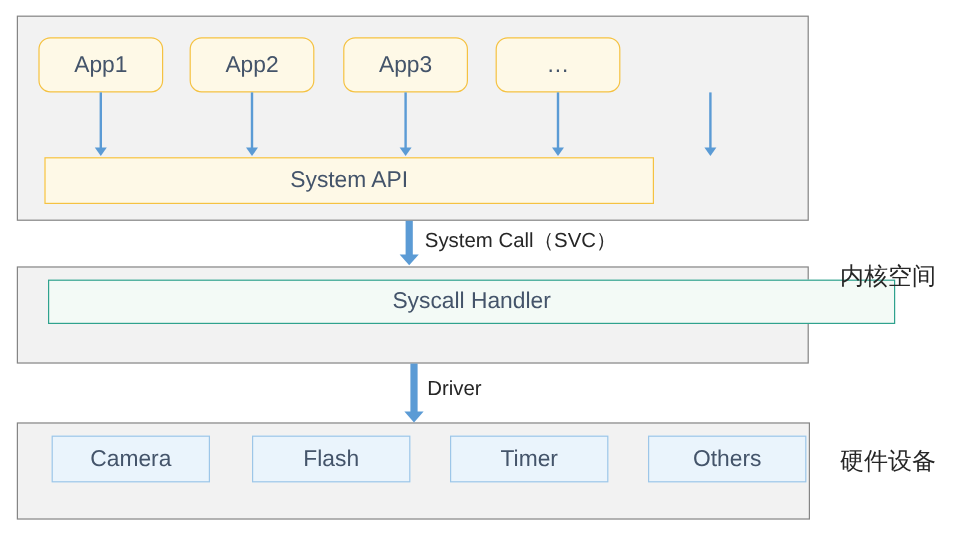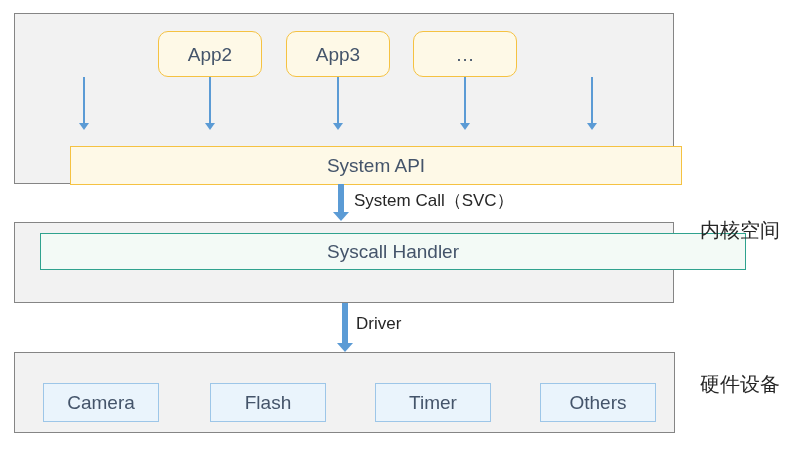--- a/index.html
+++ b/index.html
@@ -41,32 +41,31 @@
     font-size:19px;
     line-height:1;
   }
   .app-box{
     width:104px;height:46px;top:31px;
     background:var(--cream);
     border:1.5px solid var(--gold);
     border-radius:10px;
   }
   .api-bar{
-    left:37px;top:146px;width:612px;height:39px;
+    left:37px;top:131px;width:508px;height:39px;
     background:var(--cream);
     border:1.5px solid var(--gold);
-    margin-left:33px;
   }
   .handler-box{
     left:40px;top:233px;width:706px;height:37px;
     background:var(--mint);
     border:1.5px solid var(--teal);
   }
   .device-box{
-    width:116px;height:39px;top:383px;
+    width:132px;height:39px;top:363px;
     background:var(--ltblue-fill);
     border:1.5px solid var(--ltblue-border);
   }
 
   .arrow{position:absolute;width:10px;}
   .arrow .shaft{
     position:absolute;left:50%;margin-left:-1px;width:2px;
     top:0;bottom:6px;background:var(--blue);
   }
   .arrow .head{
@@ -98,20 +97,21 @@
 </style>
 </head>
 <body>
 
 <div class="canvas">
 
   <div class="layer layer-user"></div>
   <div class="layer layer-kernel"></div>
   <div class="layer layer-hw"></div>
 
+  <div class="box app-box" style="left:32px">App1</div>
   <div class="box app-box" style="left:158px">App2</div>
   <div class="box app-box" style="left:286px">App3</div>
   <div class="box app-box" style="left:413px">…</div>
 
   <div class="arrow" style="left:79px;top:77px;height:53px">
       <div class="shaft"></div>
       <div class="head"></div>
     </div>
   <div class="arrow" style="left:205px;top:77px;height:53px">
       <div class="shaft"></div>

